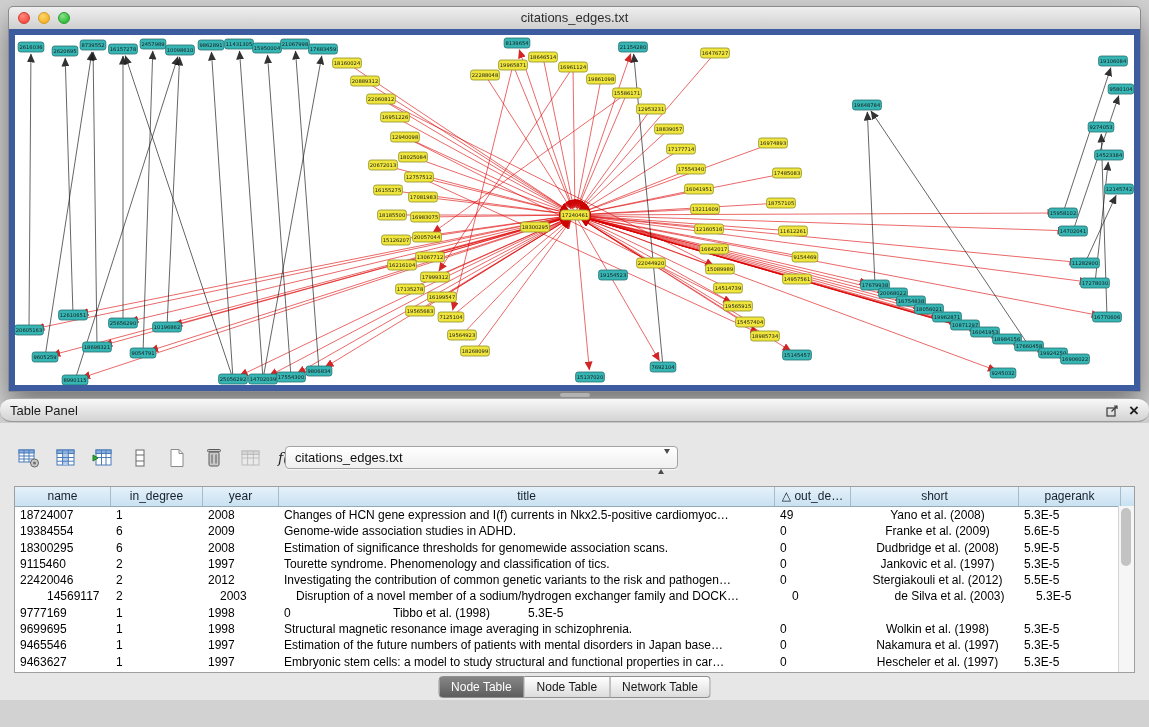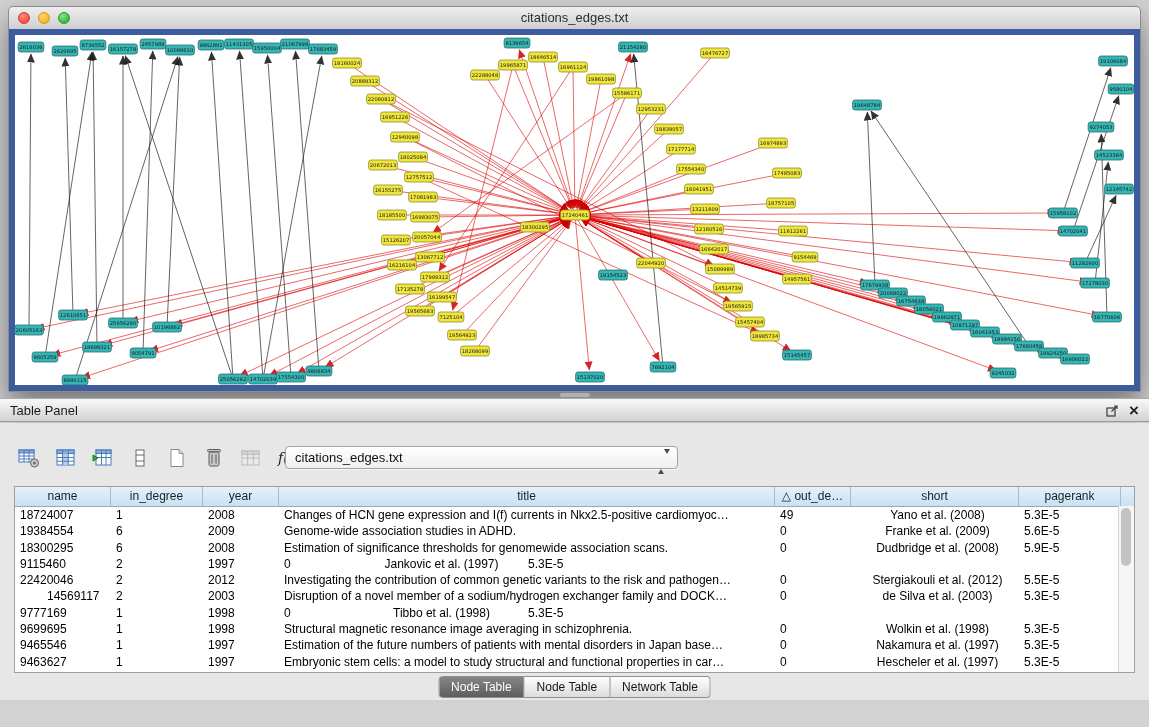--- a/index.html
+++ b/index.html
@@ -33,21 +33,21 @@
   #net-svg text{font-family:"DejaVu Sans", sans-serif;fill:#1c1c1c;}
   .er{stroke-width:.7;opacity:.85;}
   .ek{stroke-width:.75;opacity:.9;}
   
   .splitter{position:absolute;top:392px;left:0;width:1149px;height:6px;}
   .splitter .grip{width:30px;height:4px;border-radius:2px;background:#b2b2b2;margin:1px auto;}
   
   .panel-header{
     position:absolute;top:398px;left:0;width:1149px;height:24px;box-sizing:border-box;
     background:linear-gradient(#f8f8f8,#d3d3d3);
-    border-top:1px solid #ababab;border-bottom:1px solid #9a9a9a;
+    border-top:1px solid #ababab;border-bottom:1px solid #9a9a9a;border-radius:11px;
   }
   .panel-title{position:absolute;left:10px;top:0;font-size:13px;color:#1b1b1b;line-height:23px;}
   .ph-icons{position:absolute;right:10px;top:0;height:23px;display:flex;align-items:center;gap:10px;}
   .ph-btn{background:none;border:none;padding:0;cursor:default;display:flex;align-items:center;}
   .close-x{font-size:17px;font-weight:bold;color:#222;line-height:14px;}
   .panel-body{position:absolute;top:423px;left:0;width:1149px;height:277px;background:#e7e7e7;}
   
   .toolbar{position:absolute;left:14px;top:20px;height:30px;display:flex;align-items:center;gap:7px;}
   .tb-btn{width:30px;height:28px;background:none;border:none;padding:2px;display:flex;align-items:center;justify-content:center;}
   .tb-btn.fx{font-family:"DejaVu Serif", serif;font-style:italic;font-size:14px;color:#1c1c1c;width:34px;}
@@ -791,37 +791,38 @@
           <div class="td" style="width: 76px;">2008</div>
           <div class="td" style="width: 496px;">Estimation of significance thresholds for genomewide association scans.</div>
           <div class="td" style="width: 76px;">0</div>
           <div class="td" style="width: 168px; text-align: center;">Dudbridge et al. (2008)</div>
           <div class="td" style="width: 102px;">5.9E-5</div>
         </div>
         <div class="tr">
           <div class="td" style="width: 96px;">9115460</div>
           <div class="td" style="width: 92px;">2</div>
           <div class="td" style="width: 76px;">1997</div>
+          <div class="td" style="width: 496px;">Tourette syndrome. Phenomenology and classification of tics.</div>
           <div class="td" style="width: 76px;">0</div>
           <div class="td" style="width: 168px; text-align: center;">Jankovic et al. (1997)</div>
           <div class="td" style="width: 102px;">5.3E-5</div>
         </div>
         <div class="tr">
           <div class="td" style="width: 96px;">22420046</div>
           <div class="td" style="width: 92px;">2</div>
           <div class="td" style="width: 76px;">2012</div>
           <div class="td" style="width: 496px;">Investigating the contribution of common genetic variants to the risk and pathogen…</div>
           <div class="td" style="width: 76px;">0</div>
           <div class="td" style="width: 168px; text-align: center;">Stergiakouli et al. (2012)</div>
           <div class="td" style="width: 102px;">5.5E-5</div>
         </div>
         <div class="tr">
           <div class="td" style="width: 96px; padding-left: 32px;">14569117</div>
           <div class="td" style="width: 92px;">2</div>
-          <div class="td" style="width: 76px;">2003</div>
+          <div class="td" style="width: 76px; margin-left: 12px;">2003</div>
           <div class="td" style="width: 496px;">Disruption of a novel member of a sodium/hydrogen exchanger family and DOCK…</div>
           <div class="td" style="width: 76px;">0</div>
           <div class="td" style="width: 168px; text-align: center;">de Silva et al. (2003)</div>
           <div class="td" style="width: 102px;">5.3E-5</div>
         </div>
         <div class="tr">
           <div class="td" style="width: 96px;">9777169</div>
           <div class="td" style="width: 92px;">1</div>
           <div class="td" style="width: 76px;">1998</div>
           <div class="td" style="width: 76px;">0</div>

